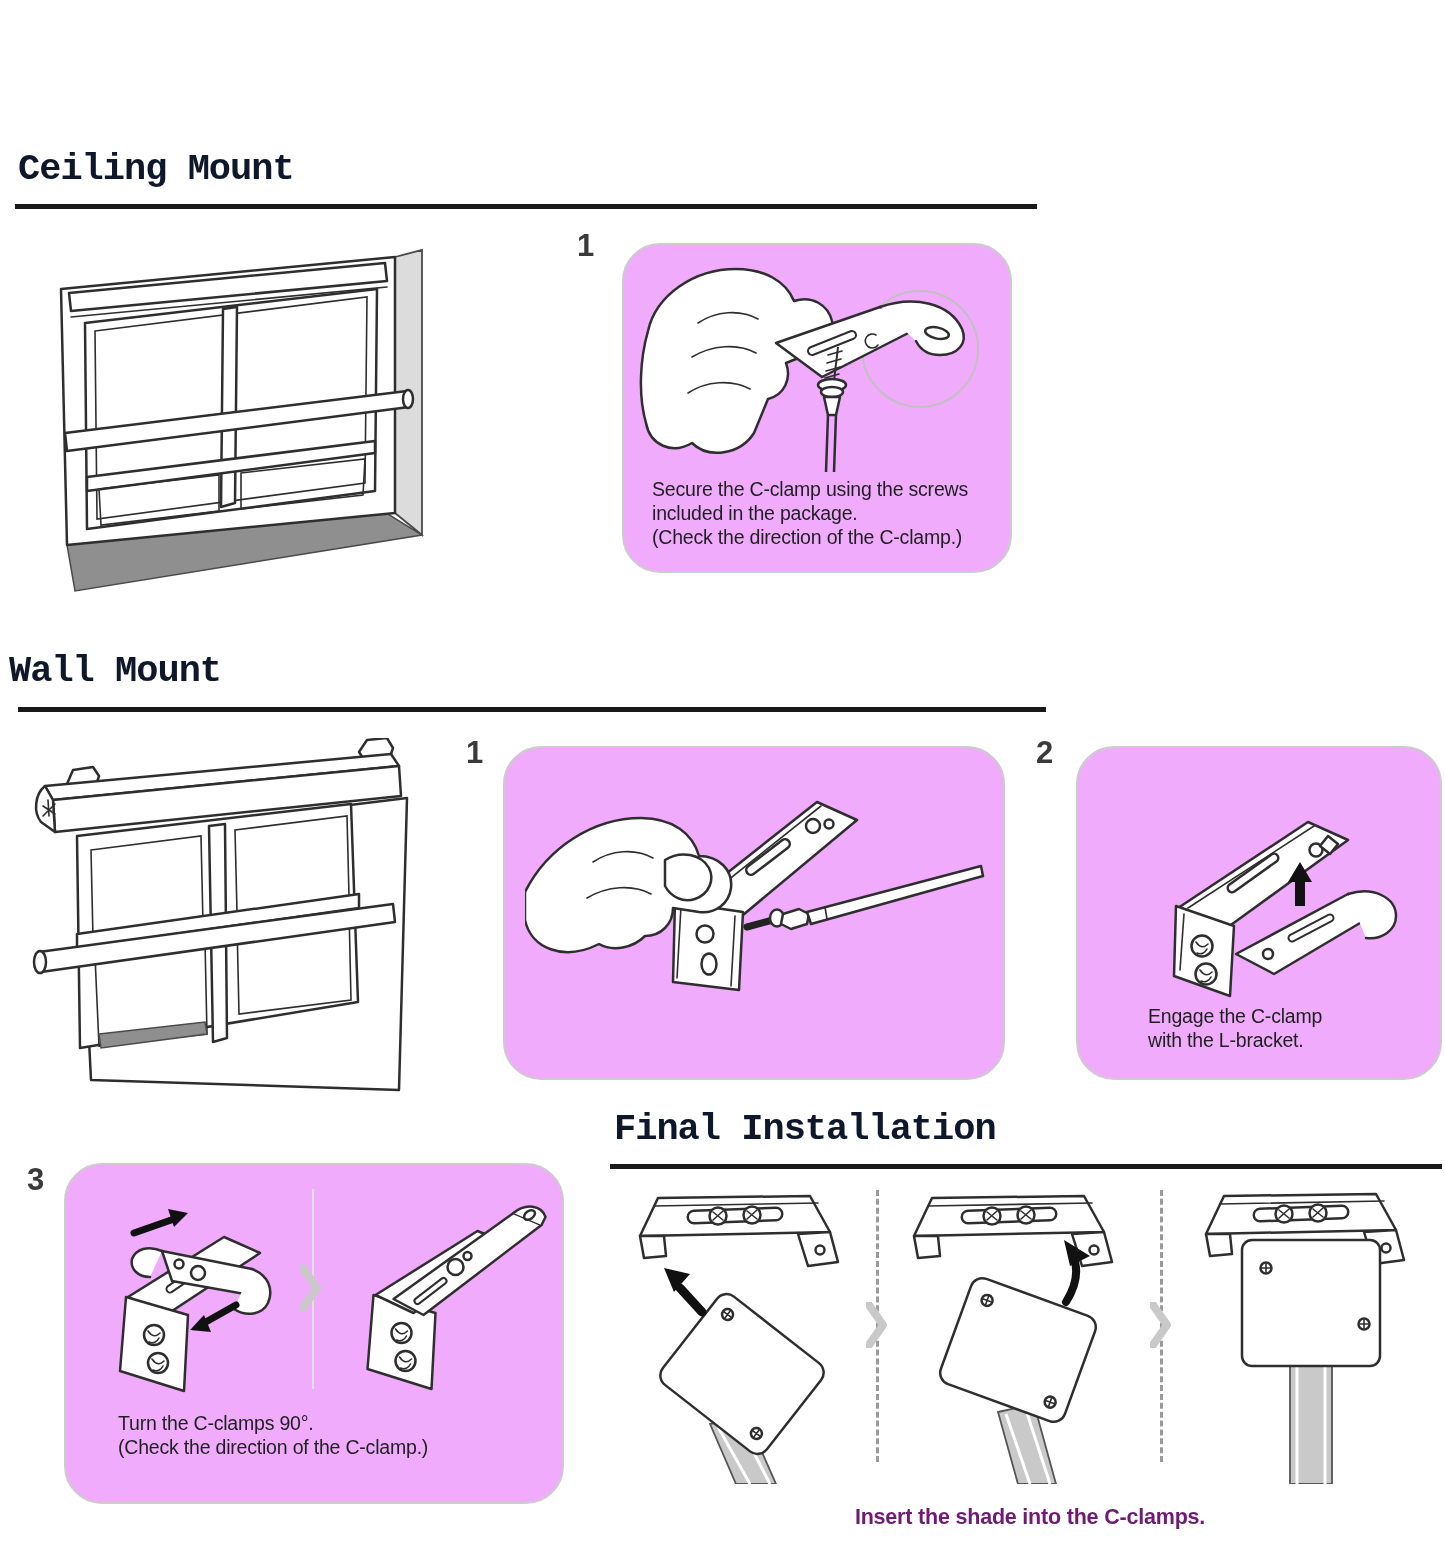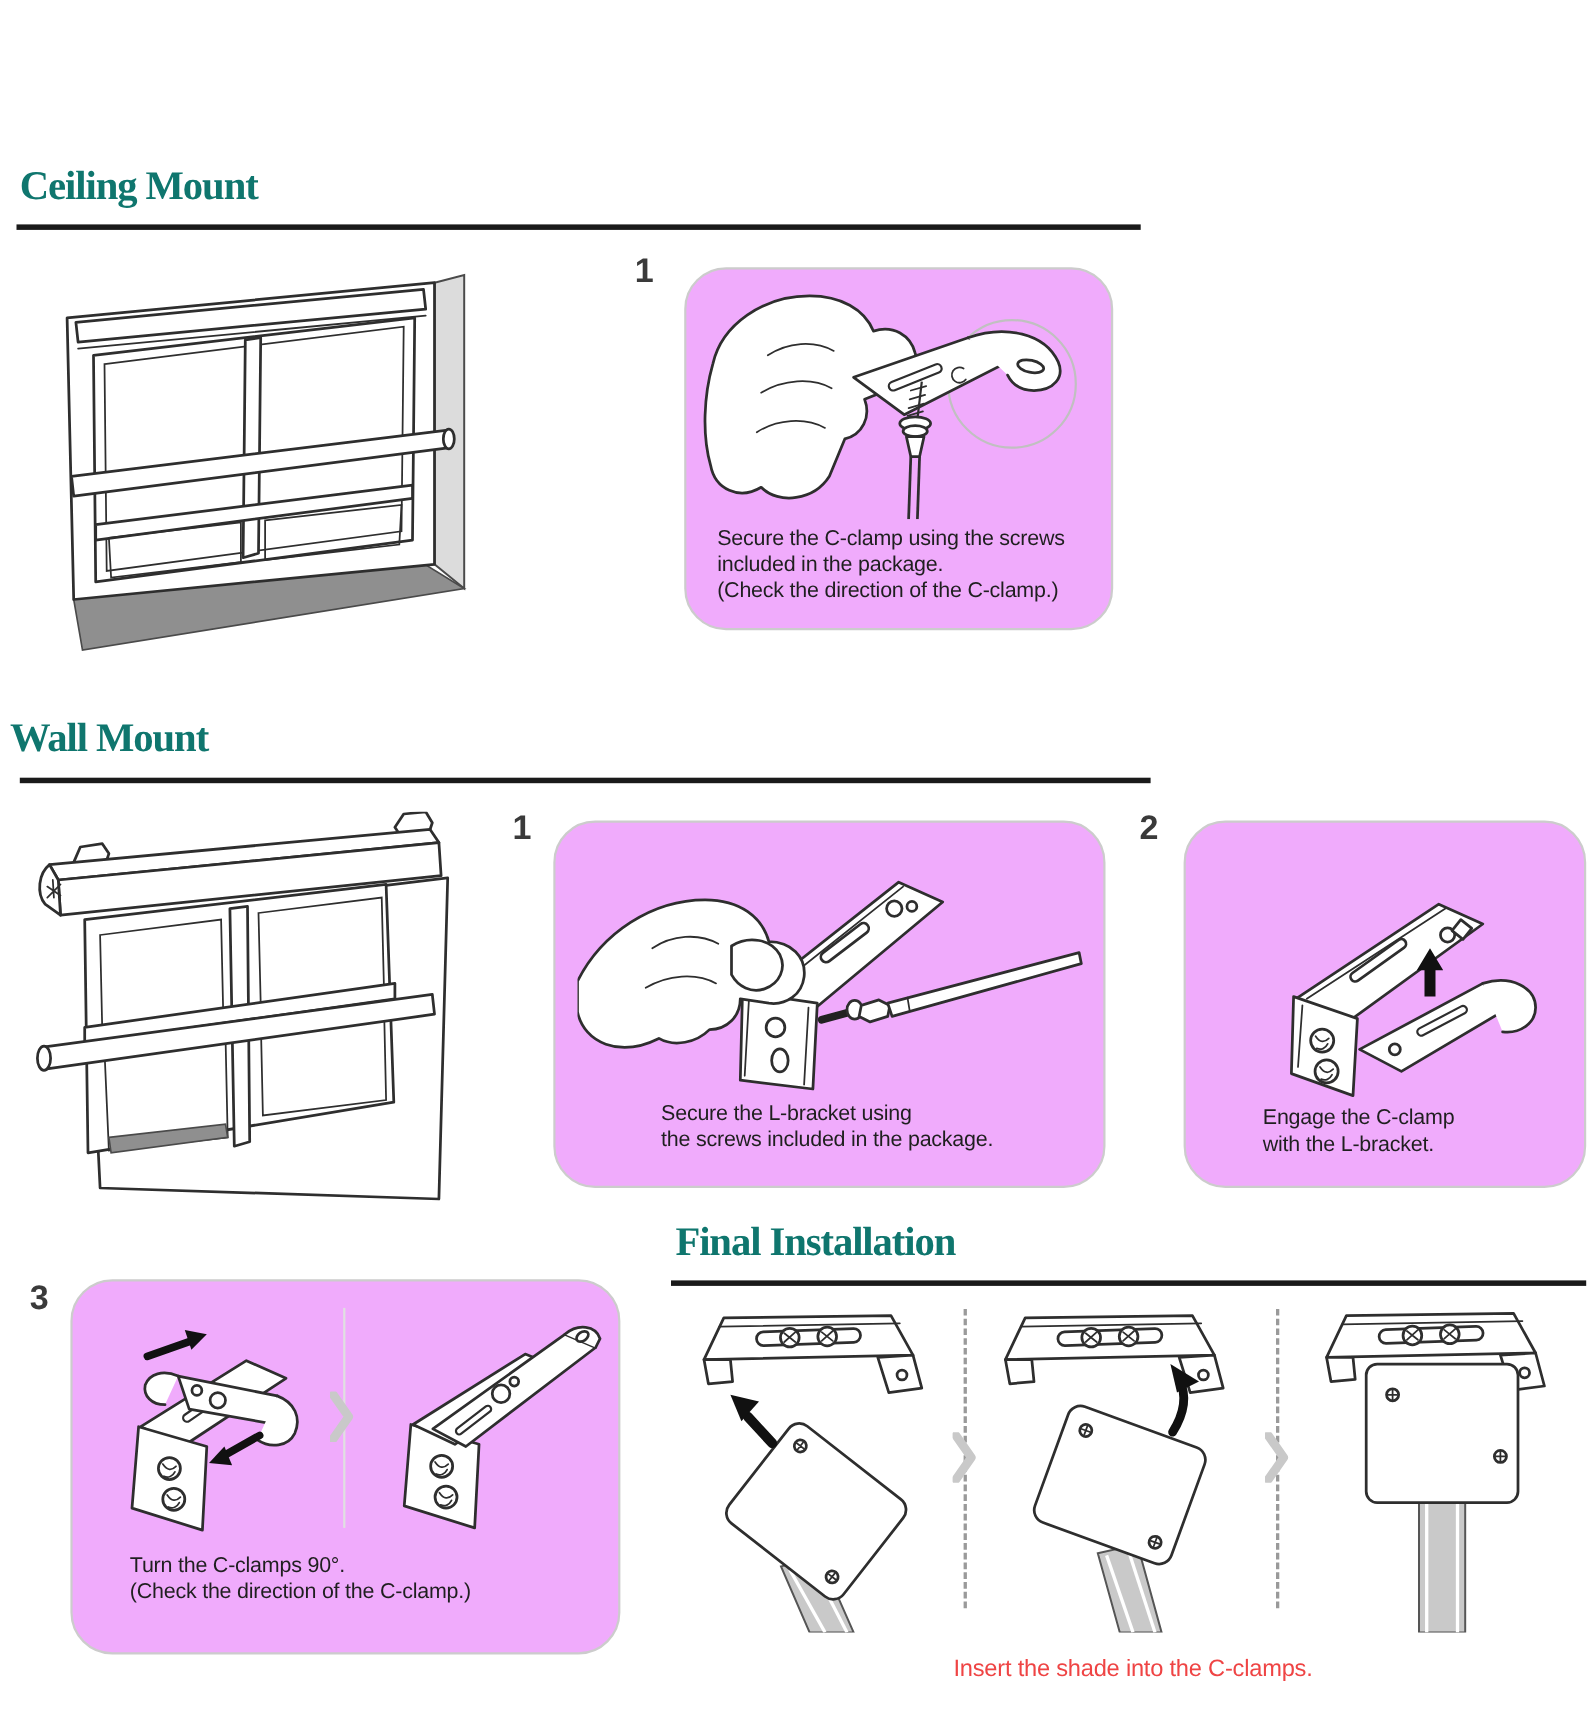--- a/index.html
+++ b/index.html
@@ -5,31 +5,31 @@
   * { margin:0; padding:0; box-sizing:border-box; }
   html,body { background:#ffffff; }
   body { font-family:"Liberation Sans", sans-serif; }
   #page { position:relative; width:1445px; height:1560px; background:#fff; overflow:hidden; }
   .abs { position:absolute; }
 
   .title { left:0; top:12px; width:1410px; text-align:center;
            font-family:"DejaVu Serif", serif; font-style:italic;
            color:#e41e26; font-size:54px; line-height:1.38; font-weight:500; }
 
-  .sec-h { font-family:Liberation Serif, serif; font-weight:700;
-           font-size:37px; letter-spacing:-1px; color:#0f766e; }
+  .sec-h { font-family:Liberation Mono, monospace; font-weight:700;
+           font-size:37px; letter-spacing:-1px; color:#0f172a; }
   .rule  { background:#1a1a1a; height:5px; }
 
   .stepnum { font-size:31px; font-weight:700; color:#3a3a3a; }
 
   .ibox { border:2.5px solid #cccccc; border-radius:38px; background:#f0abfc; }
 
   .cap { font-family:"Liberation Sans", sans-serif; font-size:19.5px;
          line-height:1.24; color:#1f1f1f; white-space:pre-line; letter-spacing:-0.2px; }
-  .cap-b { font-weight:400; font-size:21.5px; color:#ef4444; }
+  .cap-b { font-weight:700; font-size:21.5px; color:#701a75; }
 
   .art svg { display:block; width:100%; height:100%; }
   svg .o { fill:#fff; stroke:#2e2e2e; stroke-width:2.5; stroke-linejoin:round; stroke-linecap:round; }
   svg .t { fill:none; stroke:#2e2e2e; stroke-width:1.6; stroke-linecap:round; }
   svg .w { fill:none; stroke:#fff; }
   svg .d { fill:#111; stroke:none; }
   svg .g { fill:#c9c9c9; stroke:#555; stroke-width:1.8; }
   svg .hl { fill:none; stroke:#c0c0c0; stroke-width:2; }
   svg .gray { fill:#8f8f8f; stroke:#4a4a4a; stroke-width:1.5; }
   svg .wall { fill:#dcdcdc; stroke:#4a4a4a; stroke-width:1.8; }
@@ -139,22 +139,20 @@
         <path class="o" stroke-width="2.2" d="M140,106 C156,96 176,100 184,114 C190,126 184,140 170,145 C158,149 146,143 140,132 Z"></path>
         <path class="t" d="M68,108 C86,96 110,94 128,104"></path>
         <path class="t" d="M62,144 C82,132 108,130 126,140"></path>
         <line x1="222" y1="173" x2="248" y2="166" stroke="#222" stroke-width="7" stroke-linecap="round"></line>
         <ellipse class="o" stroke-width="2" cx="252" cy="164" rx="7" ry="8.5"></ellipse>
         <polygon class="o" stroke-width="2.2" points="258,160 274,155 284,160 282,170 266,175 256,170"></polygon>
         <polygon class="o" points="282,158 456,112 458,122 286,170"></polygon>
         <line class="t" x1="300" y1="153" x2="302" y2="165"></line>
       </svg>
     </div>
-    <div class="abs cap" style="left:96px; top:252px; width:390px;">Secure the L-bracket using
-the screws included in the package.</div>
   </div>
 
   <div class="abs stepnum" style="left:1036px; top:735px;">2</div>
 
   <div class="abs ibox" style="left:1076px; top:746px; width:366px; height:334px;">
     <div class="abs art" style="left:18px; top:12px; width:330px; height:240px;">
       <svg viewBox="0 0 330 240">
         <polygon class="o" points="82,148 212,62 252,80 128,170"></polygon>
         <line class="t" x1="92" y1="148" x2="218" y2="66"></line>
         <line x1="136" y1="128" x2="178" y2="98" stroke="#2e2e2e" stroke-width="11" stroke-linecap="round"></line>

